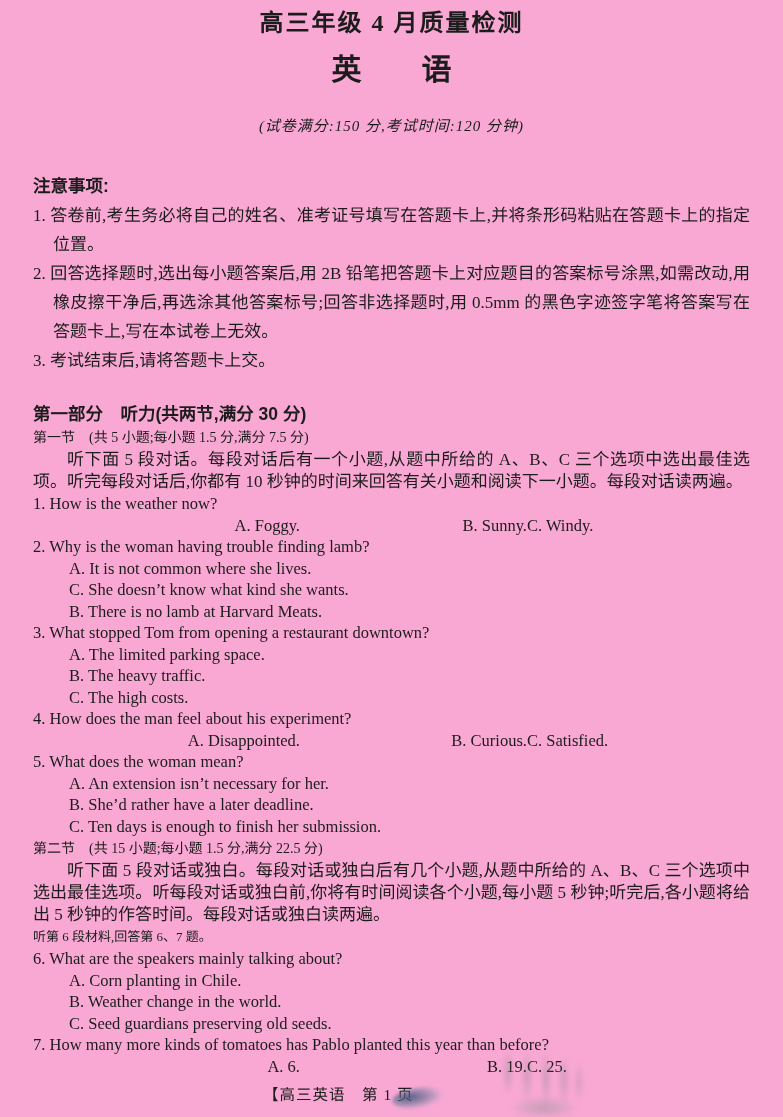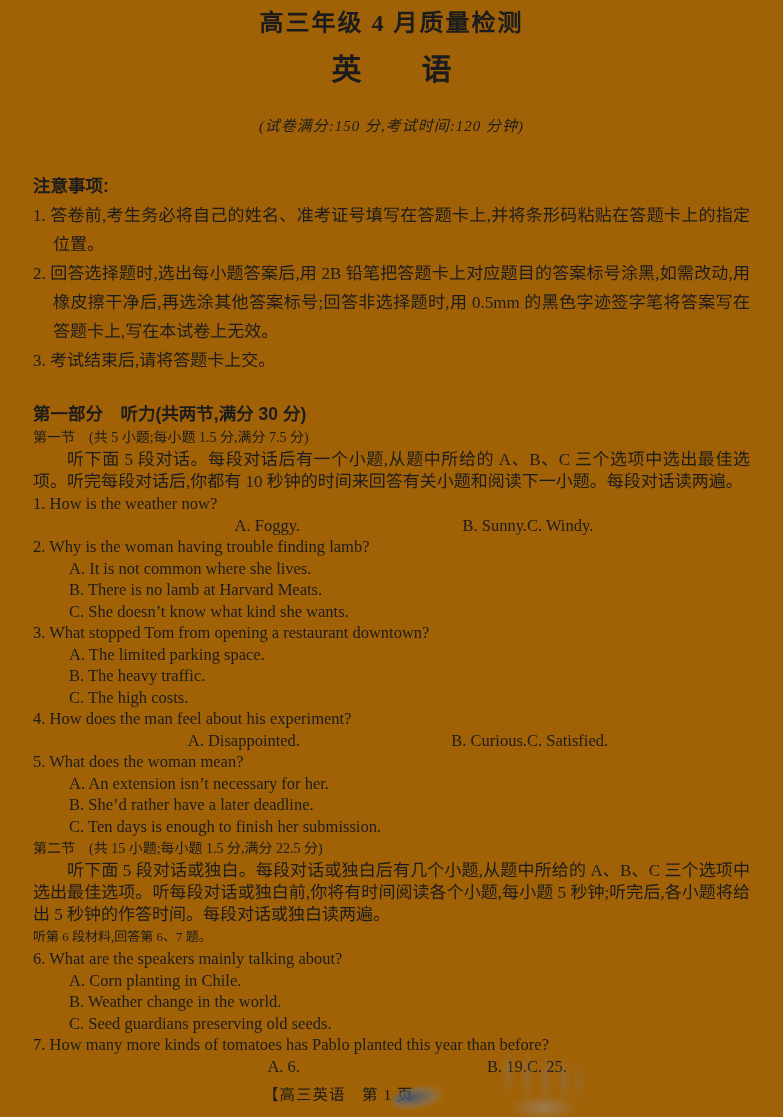--- a/index.html
+++ b/index.html
@@ -2,21 +2,21 @@
 <html lang="zh-CN"><head>
 <meta charset="utf-8">
 <style>
   * { margin: 0; padding: 0; box-sizing: border-box; }
   html, body { background: #ffffff; }
   .page {
     position: relative;
     width: 783px;
     height: 1117px;
     margin: 0 auto;
-    background: #a16207;
+    background: #f9a8d4;
     color: #1c1c1c;
     font-family: "Liberation Serif", "DejaVu Serif", serif;
     padding: 6px 33px 0 33px;
     overflow: hidden;
   }
   .title {
     text-align: center;
     font-size: 24px;
     font-weight: bold;
     line-height: 34px;
@@ -157,22 +157,22 @@
         <div class="q-text">1. How is the weather now?</div>
         <div class="opt-row">
           <span class="opt-cell">A. Foggy.</span>
           <span class="opt-cell">B. Sunny.</span>
           <span class="opt-cell">C. Windy.</span>
         </div>
       </div>
       <div class="question">
         <div class="q-text">2. Why is the woman having trouble finding lamb?</div>
         <div class="opt-line">A. It is not common where she lives.</div>
+        <div class="opt-line">C. She doesn’t know what kind she wants.</div>
         <div class="opt-line">B. There is no lamb at Harvard Meats.</div>
-        <div class="opt-line">C. She doesn’t know what kind she wants.</div>
       </div>
       <div class="question">
         <div class="q-text">3. What stopped Tom from opening a restaurant downtown?</div>
         <div class="opt-line">A. The limited parking space.</div>
         <div class="opt-line">B. The heavy traffic.</div>
         <div class="opt-line">C. The high costs.</div>
       </div>
       <div class="question">
         <div class="q-text">4. How does the man feel about his experiment?</div>
         <div class="opt-row">

